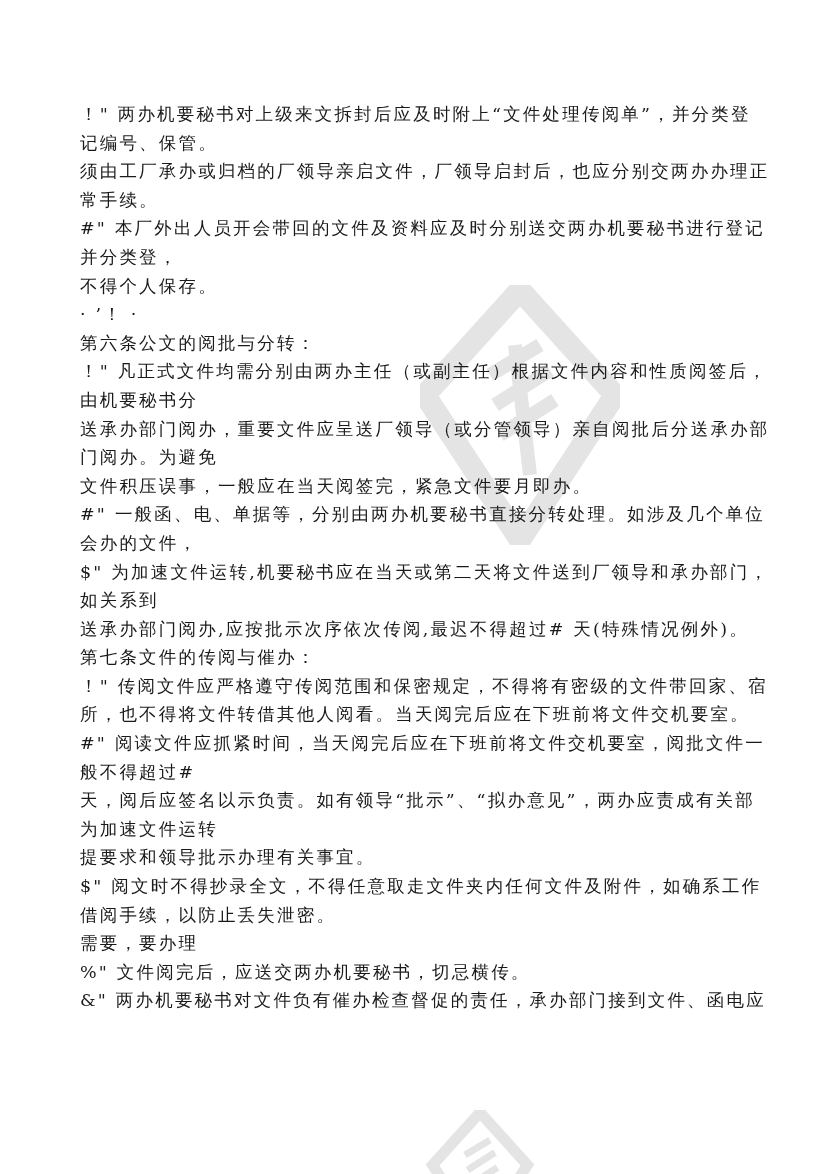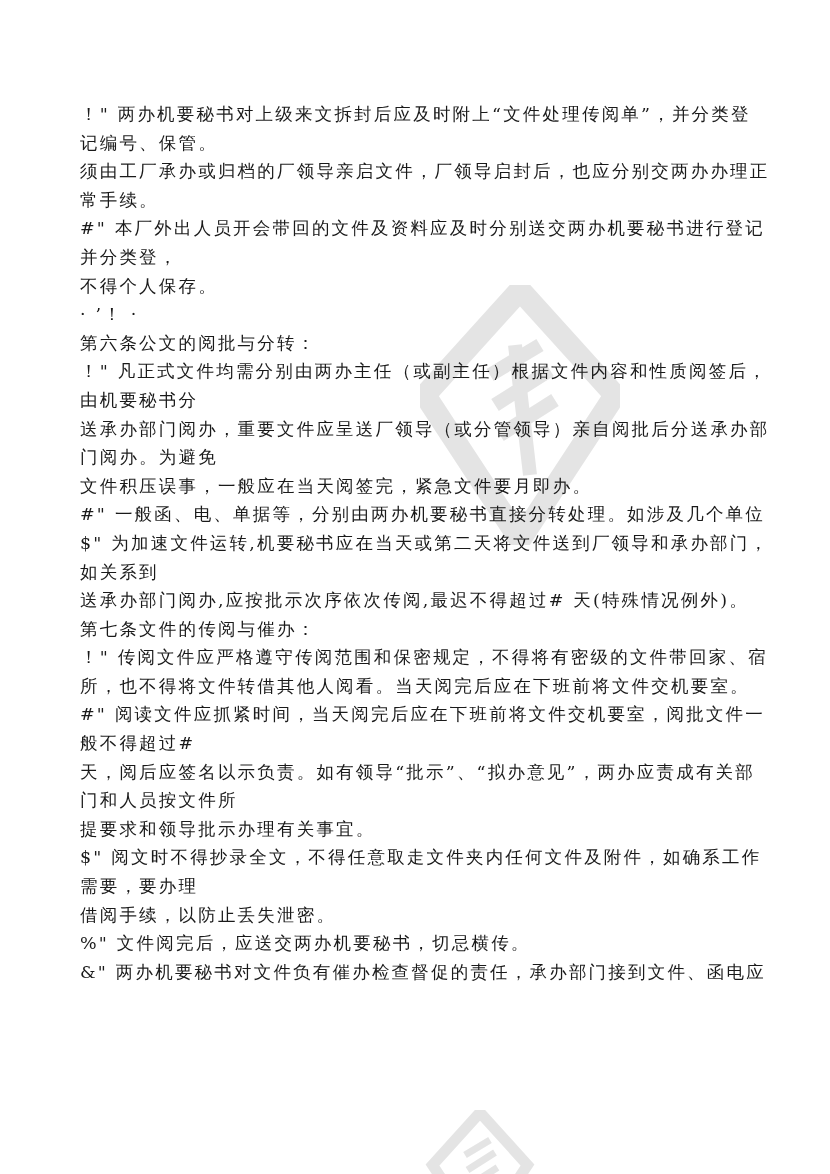--- a/index.html
+++ b/index.html
@@ -68,30 +68,31 @@
     <div class="line">并分类登，</div>
     <div class="line">不得个人保存。</div>
     <div class="line">· ’！ ·</div>
     <div class="line">第六条公文的阅批与分转：</div>
     <div class="line">！" 凡正式文件均需分别由两办主任（或副主任）根据文件内容和性质阅签后，</div>
     <div class="line">由机要秘书分</div>
     <div class="line">送承办部门阅办，重要文件应呈送厂领导（或分管领导）亲自阅批后分送承办部</div>
     <div class="line">门阅办。为避免</div>
     <div class="line">文件积压误事，一般应在当天阅签完，紧急文件要月即办。</div>
     <div class="line">#" 一般函、电、单据等，分别由两办机要秘书直接分转处理。如涉及几个单位</div>
+    <div class="line">会办的文件，</div>
     <div class="line">$" 为加速文件运转,机要秘书应在当天或第二天将文件送到厂领导和承办部门，</div>
     <div class="line">如关系到</div>
     <div class="line">送承办部门阅办,应按批示次序依次传阅,最迟不得超过# 天(特殊情况例外)。</div>
     <div class="line">第七条文件的传阅与催办：</div>
     <div class="line">！" 传阅文件应严格遵守传阅范围和保密规定，不得将有密级的文件带回家、宿</div>
     <div class="line">所，也不得将文件转借其他人阅看。当天阅完后应在下班前将文件交机要室。</div>
     <div class="line">#" 阅读文件应抓紧时间，当天阅完后应在下班前将文件交机要室，阅批文件一</div>
     <div class="line">般不得超过#</div>
     <div class="line">天，阅后应签名以示负责。如有领导“批示”、“拟办意见”，两办应责成有关部</div>
-    <div class="line">门和人员按文件所</div>
+    <div class="line">为加速文件运转</div>
     <div class="line">提要求和领导批示办理有关事宜。</div>
     <div class="line">$" 阅文时不得抄录全文，不得任意取走文件夹内任何文件及附件，如确系工作</div>
+    <div class="line">借阅手续，以防止丢失泄密。</div>
     <div class="line">需要，要办理</div>
-    <div class="line">借阅手续，以防止丢失泄密。</div>
     <div class="line">%" 文件阅完后，应送交两办机要秘书，切忌横传。</div>
     <div class="line">&amp;" 两办机要秘书对文件负有催办检查督促的责任，承办部门接到文件、函电应</div>
   </div>
 </div>
 
 </body></html>

